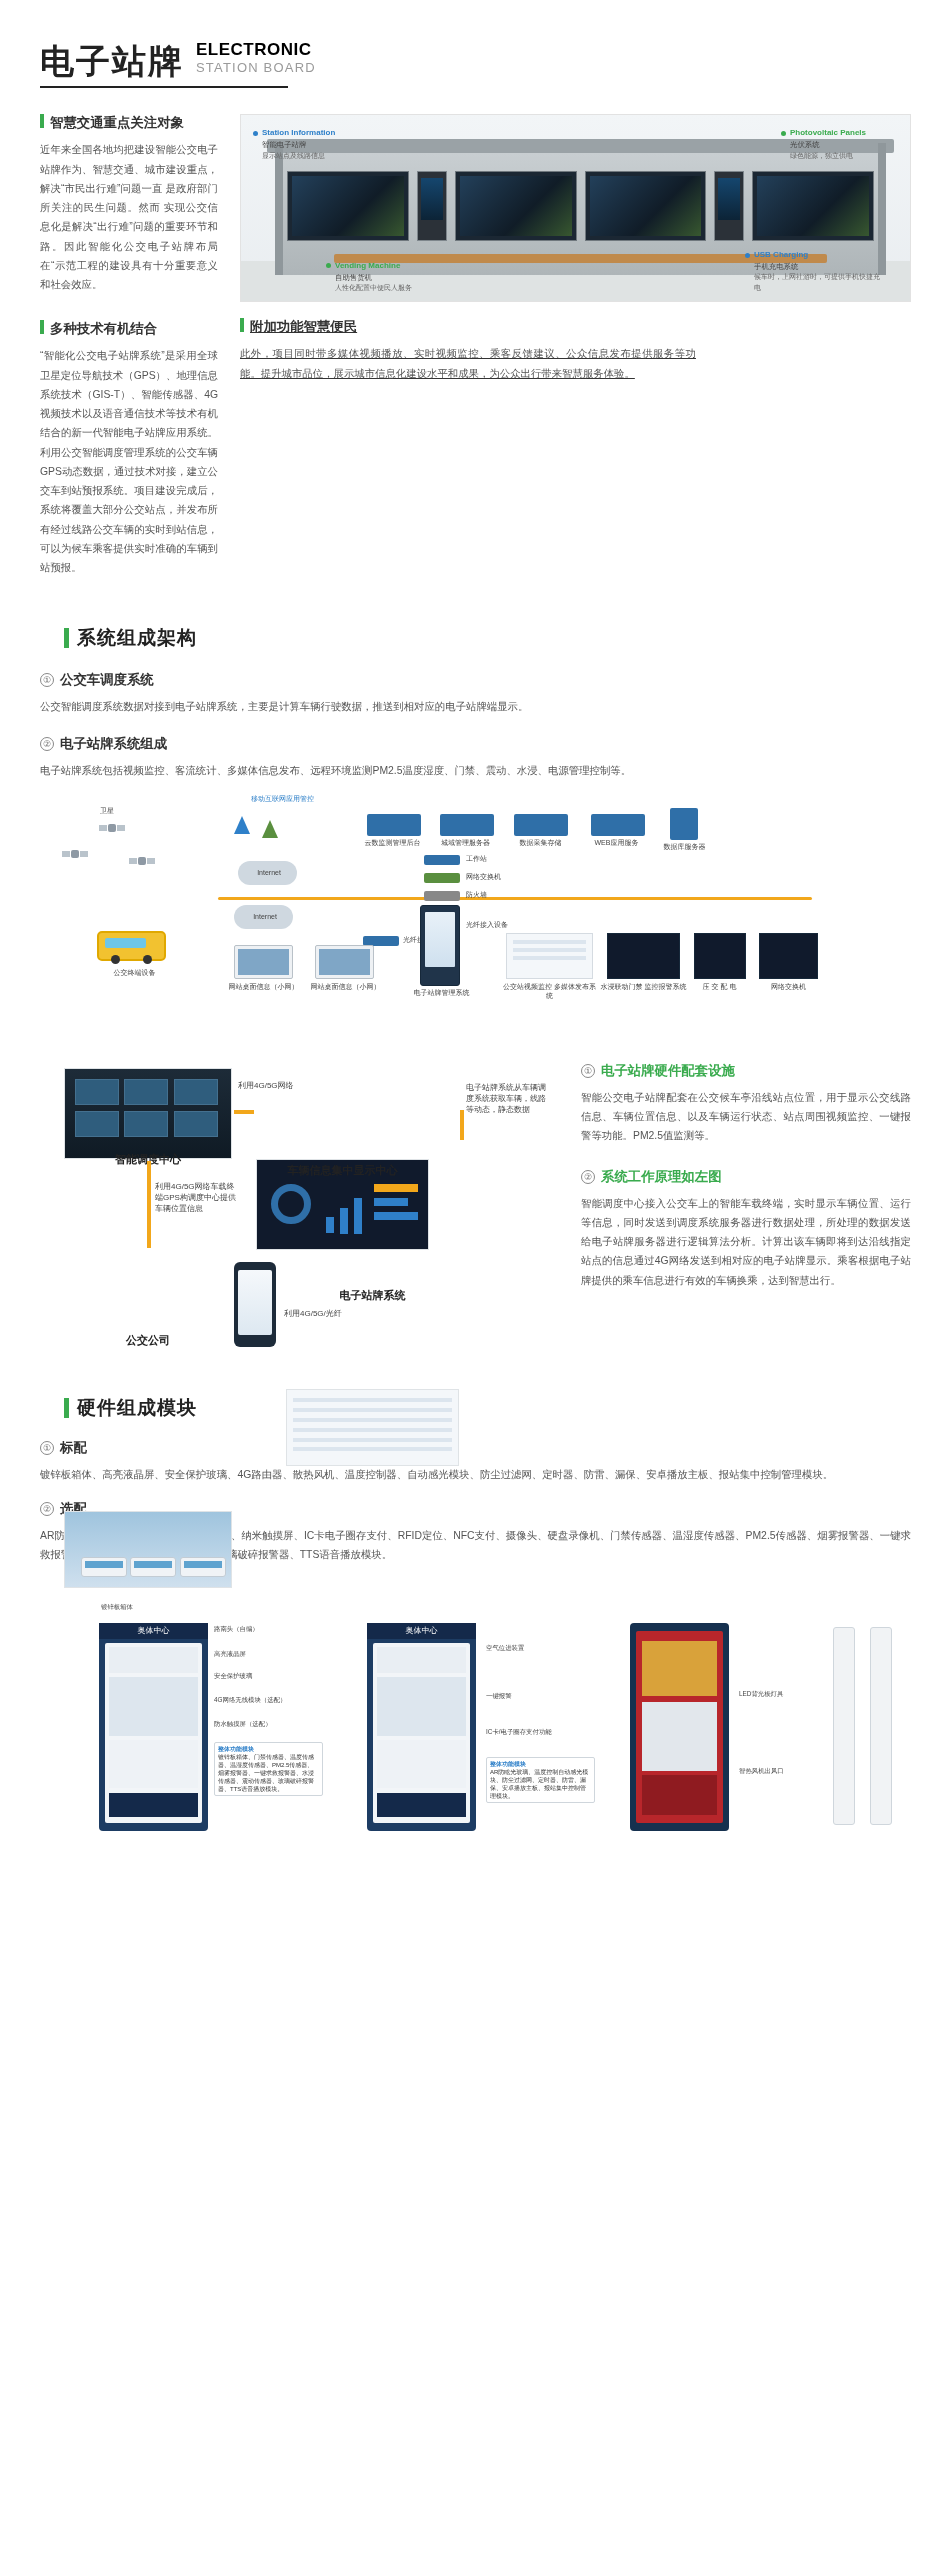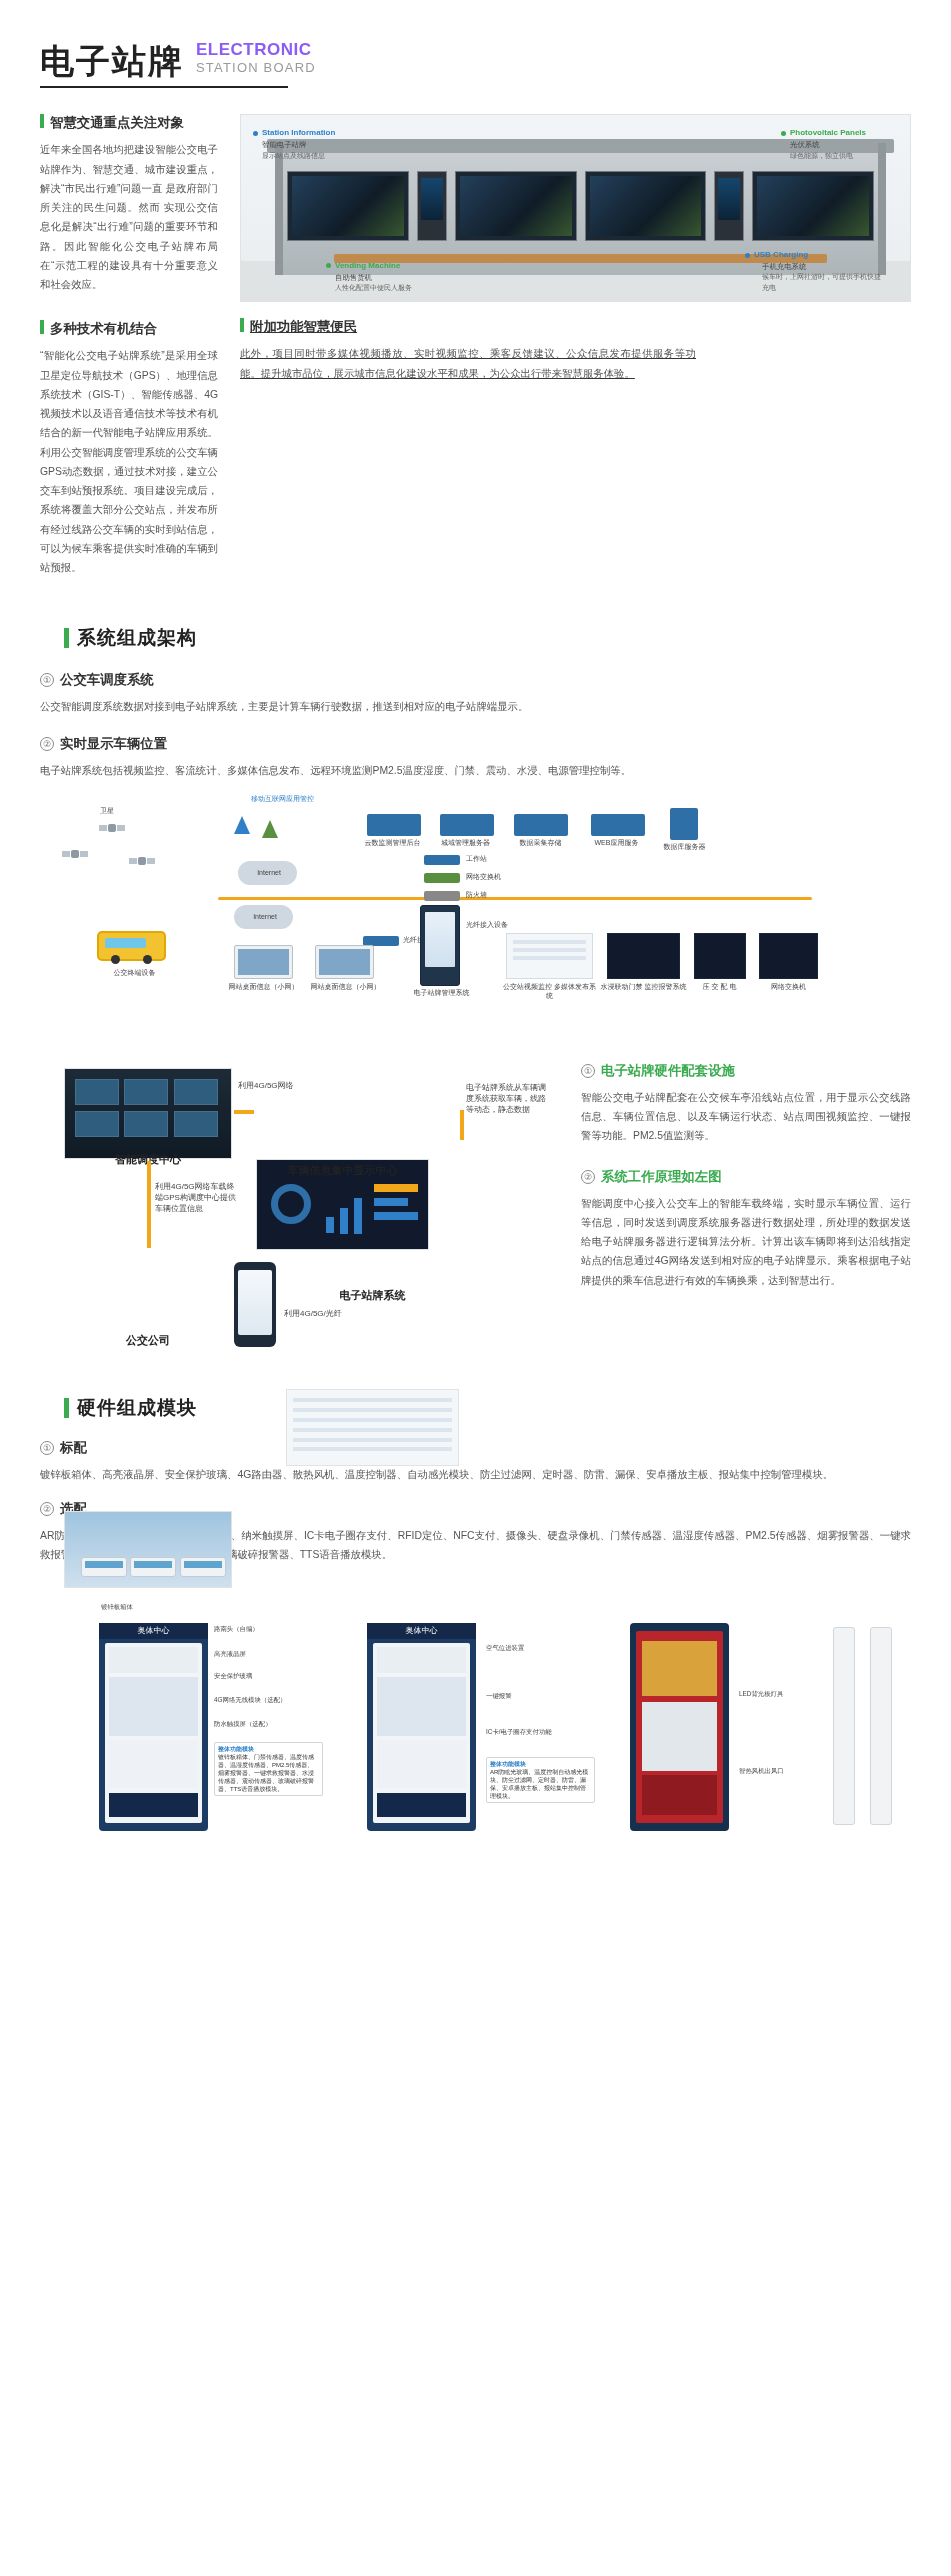--- a/index.html
+++ b/index.html
@@ -14,21 +14,21 @@
   }
   .page { position:relative; width:951px; height:2576px; padding:0 40px; }
 
   
   .header { display:flex; align-items:flex-end; padding-top:40px; gap:12px; }
   .header .cn {
     font-size:34px; font-weight:bold; color:#222; letter-spacing:2px;
     line-height:1; padding-bottom:2px;
   }
   .header .en-wrap { padding-bottom:4px; }
-  .header .en1 { font-size:17px; font-weight:bold; color:#8b5cf6; letter-spacing:0.5px; line-height:1.15; }
+  .header .en1 { font-size:17px; font-weight:bold; color:#000000; letter-spacing:0.5px; line-height:1.15; }
   .header .en2 { font-size:13px; color:#9a9a9a; letter-spacing:1.2px; line-height:1.3; }
   .header-rule { border-top:2px solid #222; margin-top:6px; }
 
   
   .h2 { display:flex; align-items:center; gap:8px; margin:0;padding-left:24px; }
   .h2 .bar { width:5px; height:20px; background:#3aab4e; display:inline-block; }
   .h2 .txt { font-size:19px; font-weight:bold; color:#222; letter-spacing:1px; }
 
   .h3 { display:flex; gap:6px; }
   .h3 .bar { width:4px; height:14px; background:#3aab4e; display:inline-block; }
@@ -210,21 +210,21 @@
         <div class="callout" style="left:85px; bottom:8px; width:129px;">
           <span class="dot green"></span><span class="ttl green">Vending Machine</span>
           <div style="margin-left:9px;">
             <div>自助售货机</div>
             <div class="sub">人性化配置中便民人服务</div>
           </div>
         </div>
 
         <div class="callout" style="right:26px; bottom:8px; width:139px;">
           <span class="dot"></span><span class="ttl">USB Charging</span>
-          <div style="margin-left:17px;">
+          <div style="margin-left:9px;">
             <div>手机充电系统</div>
             <div class="sub">候车时，上网社游时，可提供手机快捷充电</div>
           </div>
         </div>
       </div>
 
       <div class="intro-bottom">
         <div class="col">
           <div class="h3">
             <span class="bar"></span>
@@ -246,21 +246,21 @@
       <div class="num-head">
         <span class="circ">①</span>
         <span class="t">公交车调度系统</span>
       </div>
       <p class="body">公交智能调度系统数据对接到电子站牌系统，主要是计算车辆行驶数据，推送到相对应的电子站牌端显示。</p>
     </div>
 
     <div style="margin-top:18px;">
       <div class="num-head">
         <span class="circ">②</span>
-        <span class="t">实时显示车辆位置</span>
+        <span class="t">电子站牌系统组成</span>
       </div>
       <p class="body">电子站牌系统包括视频监控、客流统计、多媒体信息发布、远程环境监测PM2.5温度湿度、门禁、震动、水浸、电源管理控制等。</p>
     </div>
 
     <div class="diagram">
 
       <div class="d-label" style="left:188px; top:0; width:109px; color:#2f80c9;">移动互联网应用管控</div>
 
       <div class="sat" style="left:59px; top:26px;">
           <div class="wing" style="left:0;"></div>

